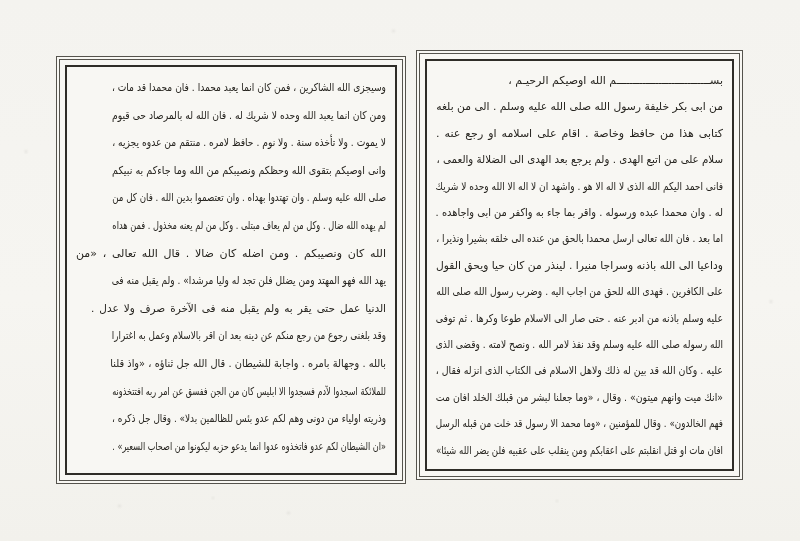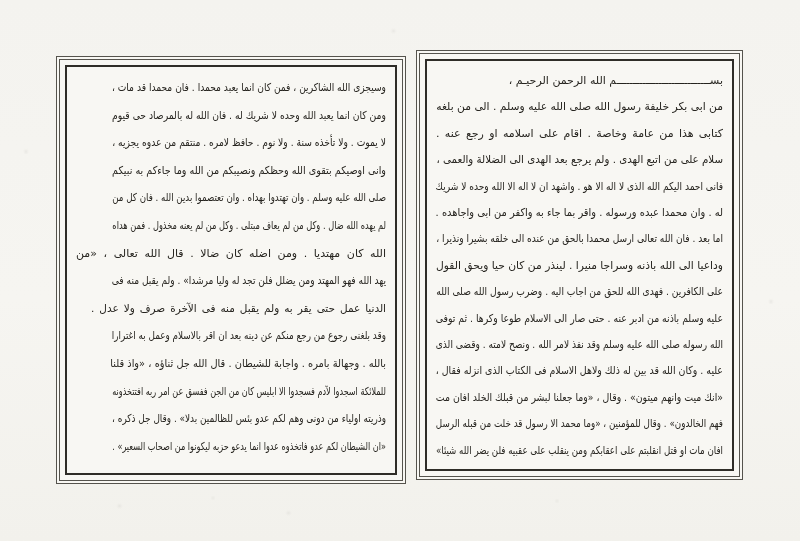--- a/index.html
+++ b/index.html
@@ -83,40 +83,40 @@
   <div class="page page-left">
     <div class="frame-mid">
       <div class="frame-inner">
         <div class="textblock" lang="ar" dir="rtl">
             <div class="text-line" style="transform: scaleX(0.827795);">وسيجزى الله الشاكرين ، فمن كان انما يعبد محمدا . فان محمدا قد مات ،</div>
             <div class="text-line" style="transform: scaleX(0.83792);">ومن كان انما يعبد الله وحده لا شريك له . فان الله له بالمرصاد حى قيوم</div>
             <div class="text-line" style="transform: scaleX(0.832827);">لا يموت . ولا تأخذه سنة . ولا نوم . حافظ لامره . منتقم من عدوه يجزيه ،</div>
             <div class="text-line" style="transform: scaleX(0.875399);">وانى اوصيكم بتقوى الله وحظكم ونصيبكم من الله وما جاءكم به نبيكم</div>
             <div class="text-line" style="transform: scaleX(0.787356);">صلى الله عليه وسلم . وان تهتدوا بهداه . وان تعتصموا بدين الله . فان كل من</div>
             <div class="text-line" style="transform: scaleX(0.746594);">لم يهده الله ضال . وكل من لم يعاف مبتلى . وكل من لم يعنه مخذول . فمن هداه</div>
-            <div class="text-line">الله كان مهتديا . ومن اضله كان ضالا . قال الله تعالى ، «من</div>
+            <div class="text-line">الله كان ونصيبكم . ومن اضله كان ضالا . قال الله تعالى ، «من</div>
             <div class="text-line" style="transform: scaleX(0.822823);">يهد الله فهو المهتد ومن يضلل فلن تجد له وليا مرشدا» . ولم يقبل منه فى</div>
             <div class="text-line" style="transform: scaleX(0.951389);">الدنيا عمل حتى يقر به ولم يقبل منه فى الآخرة صرف ولا عدل .</div>
             <div class="text-line" style="transform: scaleX(0.803519);">وقد بلغنى رجوع من رجع منكم عن دينه بعد ان اقر بالاسلام وعمل به اغترارا</div>
             <div class="text-line" style="transform: scaleX(0.88961);">بالله . وجهالة بامره . واجابة للشيطان . قال الله جل ثناؤه ، «واذ قلنا</div>
             <div class="text-line" style="transform: scaleX(0.73262);">للملائكة اسجدوا لآدم فسجدوا الا ابليس كان من الجن ففسق عن امر ربه افتتخذونه</div>
             <div class="text-line" style="transform: scaleX(0.80826);">وذريته اولياء من دونى وهم لكم عدو بئس للظالمين بدلا» . وقال جل ذكره ،</div>
             <div class="text-line" style="transform: scaleX(0.736559);">«ان الشيطان لكم عدو فاتخذوه عدوا انما يدعو حزبه ليكونوا من اصحاب السعير» .</div>
           </div>
       </div>
     </div>
   </div>
 
   <div class="page page-right">
     <div class="frame-mid">
       <div class="frame-inner">
         <div class="textblock" lang="ar" dir="rtl">
-            <div class="text-line">بســـــــــــــــــــــــــــــم الله الرحمن الرحيـم ،</div>
+            <div class="text-line">بســـــــــــــــــــــــــــــم الله اوصيكم الرحيـم ،</div>
             <div class="text-line" style="transform: scaleX(0.97619);">من ابى بكر خليفة رسول الله صلى الله عليه وسلم . الى من بلغه</div>
-            <div class="text-line">كتابى هذا من عامة وخاصة . اقام على اسلامه او رجع عنه .</div>
+            <div class="text-line">كتابى هذا من حافظ وخاصة . اقام على اسلامه او رجع عنه .</div>
             <div class="text-line" style="transform: scaleX(0.931818);">سلام على من اتبع الهدى . ولم يرجع بعد الهدى الى الضلالة والعمى ،</div>
             <div class="text-line" style="transform: scaleX(0.82235);">فانى احمد اليكم الله الذى لا اله الا هو . واشهد ان لا اله الا الله وحده لا شريك</div>
             <div class="text-line" style="transform: scaleX(0.896875);">له . وان محمدا عبده ورسوله . واقر بما جاء به واكفر من ابى واجاهده .</div>
             <div class="text-line" style="transform: scaleX(0.824713);">اما بعد . فان الله تعالى ارسل محمدا بالحق من عنده الى خلقه بشيرا ونذيرا ،</div>
             <div class="text-line" style="transform: scaleX(0.972881);">وداعيا الى الله باذنه وسراجا منيرا . لينذر من كان حيا ويحق القول</div>
             <div class="text-line" style="transform: scaleX(0.831884);">على الكافرين . فهدى الله للحق من اجاب اليه . وضرب رسول الله صلى الله</div>
             <div class="text-line" style="transform: scaleX(0.844118);">عليه وسلم باذنه من ادبر عنه . حتى صار الى الاسلام طوعا وكرها . ثم توفى</div>
             <div class="text-line" style="transform: scaleX(0.82235);">الله رسوله صلى الله عليه وسلم وقد نفذ لامر الله . ونصح لامته . وقضى الذى</div>
             <div class="text-line" style="transform: scaleX(0.856716);">عليه . وكان الله قد بين له ذلك ولاهل الاسلام فى الكتاب الذى انزله فقال ،</div>
             <div class="text-line" style="transform: scaleX(0.849112);">«انك ميت وانهم ميتون» . وقال ، «وما جعلنا لبشر من قبلك الخلد افان مت</div>

